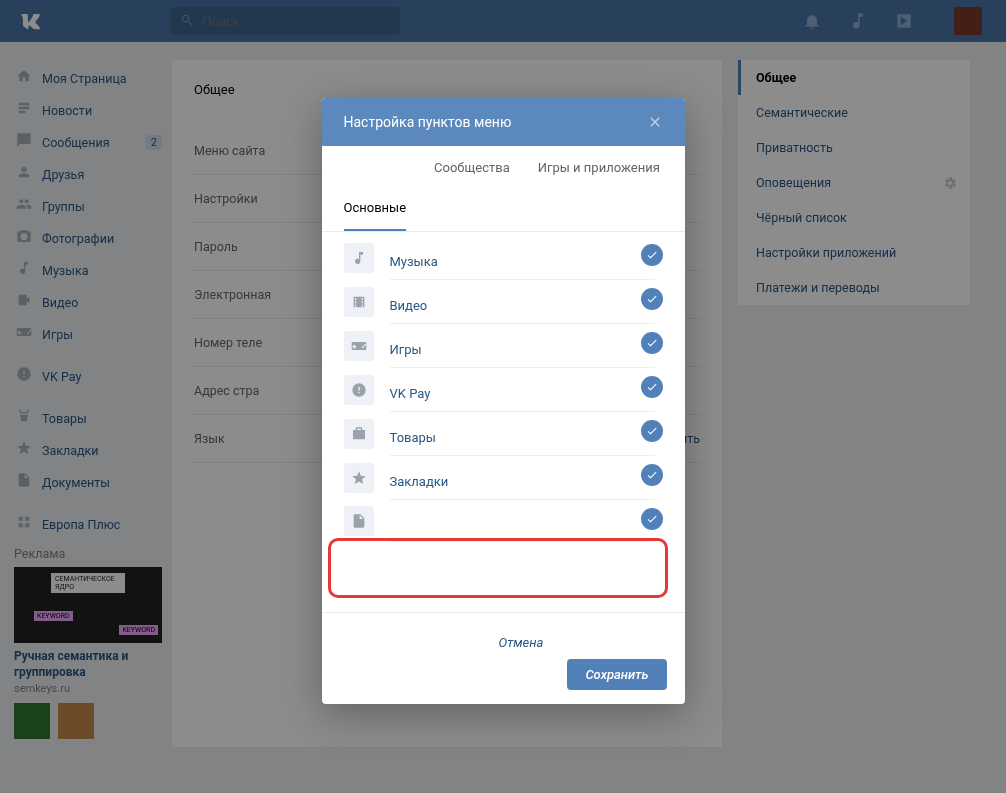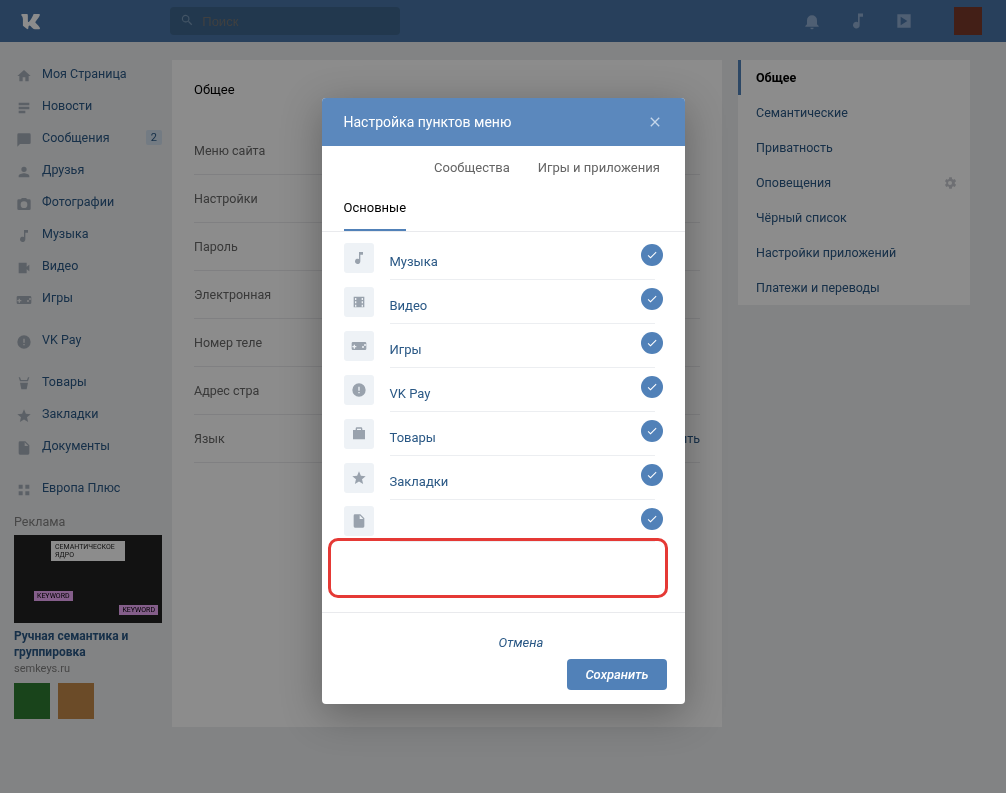--- a/index.html
+++ b/index.html
@@ -46,36 +46,36 @@
 .header-icons .icon { width:20px;height:20px; color: #91add1;}
 .avatar-box{ width:28px;height:28px;background:#7a3a2a;margin-right:16px;}
 
 
 .page {
   display: flex;
   padding: 18px 0 0 8px;
 }
 .sidebar { width: 164px; }
 .nav-item {
-  display: flex; align-items:flex-start;
+  display: flex; align-items:flex-end;
   padding: 6px 6px;
   color: #2a5885;
   cursor: pointer;
   font-size: 12.5px;
   position:relative;
 }
 .nav-item .icon { width:20px;height:20px; color:#a7b0ba; margin-right:8px; display:flex;align-items:center;justify-content:center;}
 .nav-badge{
   position:absolute; right:10px;
   background:#d1e0ef; color:#2a5885;
   border-radius:2px; padding:1px 5px; font-size:11px;
 }
 .nav-sep{height:10px;}
 .ad-label{color:#828282;font-size:12.5px;padding:8px 6px 6px;}
-.ad-img{width:148px;height:88px;background:#222; margin-left:6px;position:relative;}
+.ad-img{width:148px;height:76px;background:#222; margin-left:6px;position:relative;}
 .ad-banner{position:absolute;top:6px;left:50%;transform:translateX(-50%);background:#fff;color:#222;font-size:7px;padding:2px 4px;}
 .ad-kw{position:absolute;background:#f0abfc;color:#000;font-size:7px;padding:1px 3px;margin-left:16px;}
 .ad-title{color:#2a5885;font-weight:700;font-size:12px;padding:6px 6px 2px;line-height:1.3;}
 .ad-domain{color:#828282;font-size:11px;padding:0 6px;}
 .ad-text{color:#3b3b3b;font-size:11px;padding:4px 6px;line-height:1.35;}
 .ad-thumbs{display:flex;gap:8px;padding:8px 6px;}
 .thumb{width:36px;height:36px;}
 
 .main{ flex:1; display:flex; gap:16px; padding-right:16px;}
 .content{
@@ -253,20 +253,29 @@
             <svg viewBox="0 0 24 24" width="16" height="16" fill="currentColor">
               <path d="M12 12a4 4 0 10-4-4 4 4 0 004 4zm0 2c-2.67 0-8 1.34-8 4v2h16v-2c0-2.66-5.33-4-8-4z"></path>
             </svg>
           </span>
        <span>Друзья</span>
 
      </div>
      <div class="nav-item">
        <span class="icon">
             <svg viewBox="0 0 24 24" width="16" height="16" fill="currentColor">
+              <path d="M16 11a3 3 0 10-3-3 3 3 0 003 3zm-8 0a3 3 0 10-3-3 3 3 0 003 3zm0 2c-2.33 0-7 1.17-7 3.5V19h14v-2.5C15 14.17 10.33 13 8 13zm8 0c-.29 0-.62.02-.97.05A4.22 4.22 0 0117 16.5V19h6v-2.5c0-2.33-4.67-3.5-7-3.5z"></path>
+            </svg>
+          </span>
+       <span>Группы</span>
+
+     </div>
+     <div class="nav-item">
+       <span class="icon">
+            <svg viewBox="0 0 24 24" width="16" height="16" fill="currentColor">
               <path d="M4 5h3l2-2h6l2 2h3a2 2 0 012 2v12a2 2 0 01-2 2H4a2 2 0 01-2-2V7a2 2 0 012-2zm8 3a5 5 0 105 5 5 5 0 00-5-5z"></path>
             </svg>
           </span>
        <span>Фотографии</span>
 
      </div>
      <div class="nav-item">
        <span class="icon">
             <svg viewBox="0 0 24 24" width="16" height="16" fill="currentColor">
               <path d="M12 3v10.55A4 4 0 1014 17V7h4V3h-6z"></path>

